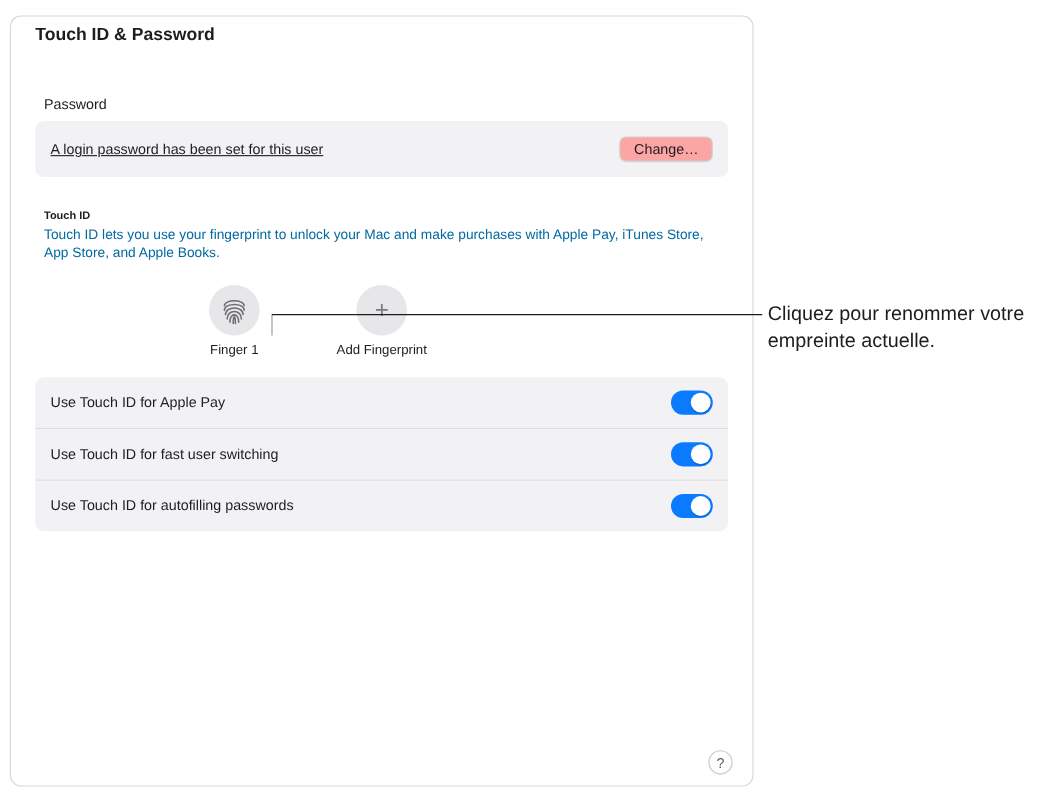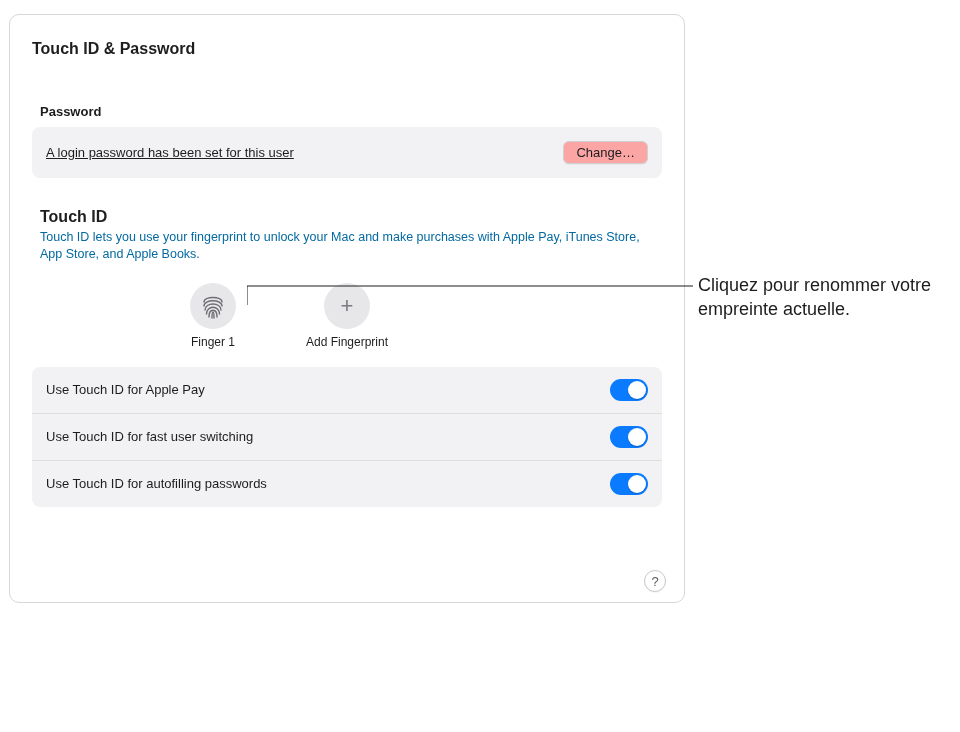--- a/index.html
+++ b/index.html
@@ -10,34 +10,34 @@
       font-family: -apple-system, "Helvetica Neue", Helvetica, Arial, sans-serif;
       font-size: 13px;
       color: #1d1d1f;
       position: relative;
     }
     .panel {
       position: absolute;
       left: 9px;
       top: 14px;
       width: 676px;
-      height: 589px;
+      height: 701px;
       border: 1px solid #d7d7d8;
       border-radius: 10px;
       background: #ffffff;
-      padding: 25px 22px 12px 22px;
+      padding: 8px 22px 12px 22px;
     }
     .page-title {
       font-size: 16px;
       font-weight: 700;
       margin-bottom: 46px;
     }
     .section-label {
       font-size: 13px;
-      font-weight: 700;
+      font-weight: 400;
       margin-left: 8px;
       margin-bottom: 8px;
     }
     .card-row {
       background: #f2f2f4;
       border-radius: 8px;
       padding: 14px 14px;
       display: flex;
       align-items: center;
       justify-content: space-between;
@@ -54,21 +54,21 @@
       padding: 3px 12px;
       font-size: 13px;
       color: #1d1d1f;
       box-shadow: 0 1px 0 rgba(0,0,0,0.04);
       cursor: pointer;
     }
     .touchid-sec {
       margin-top: 30px;
     }
     .touchid-title {
-      font-size: 16px;
+      font-size: 10px;
       font-weight: 700;
       margin-left: 8px;
     }
     .touchid-sub {
       margin-left: 8px;
       margin-top: 3px;
       font-size: 12.5px;
       color: #0369a1;
       line-height: 1.35;
       max-width: 610px;

